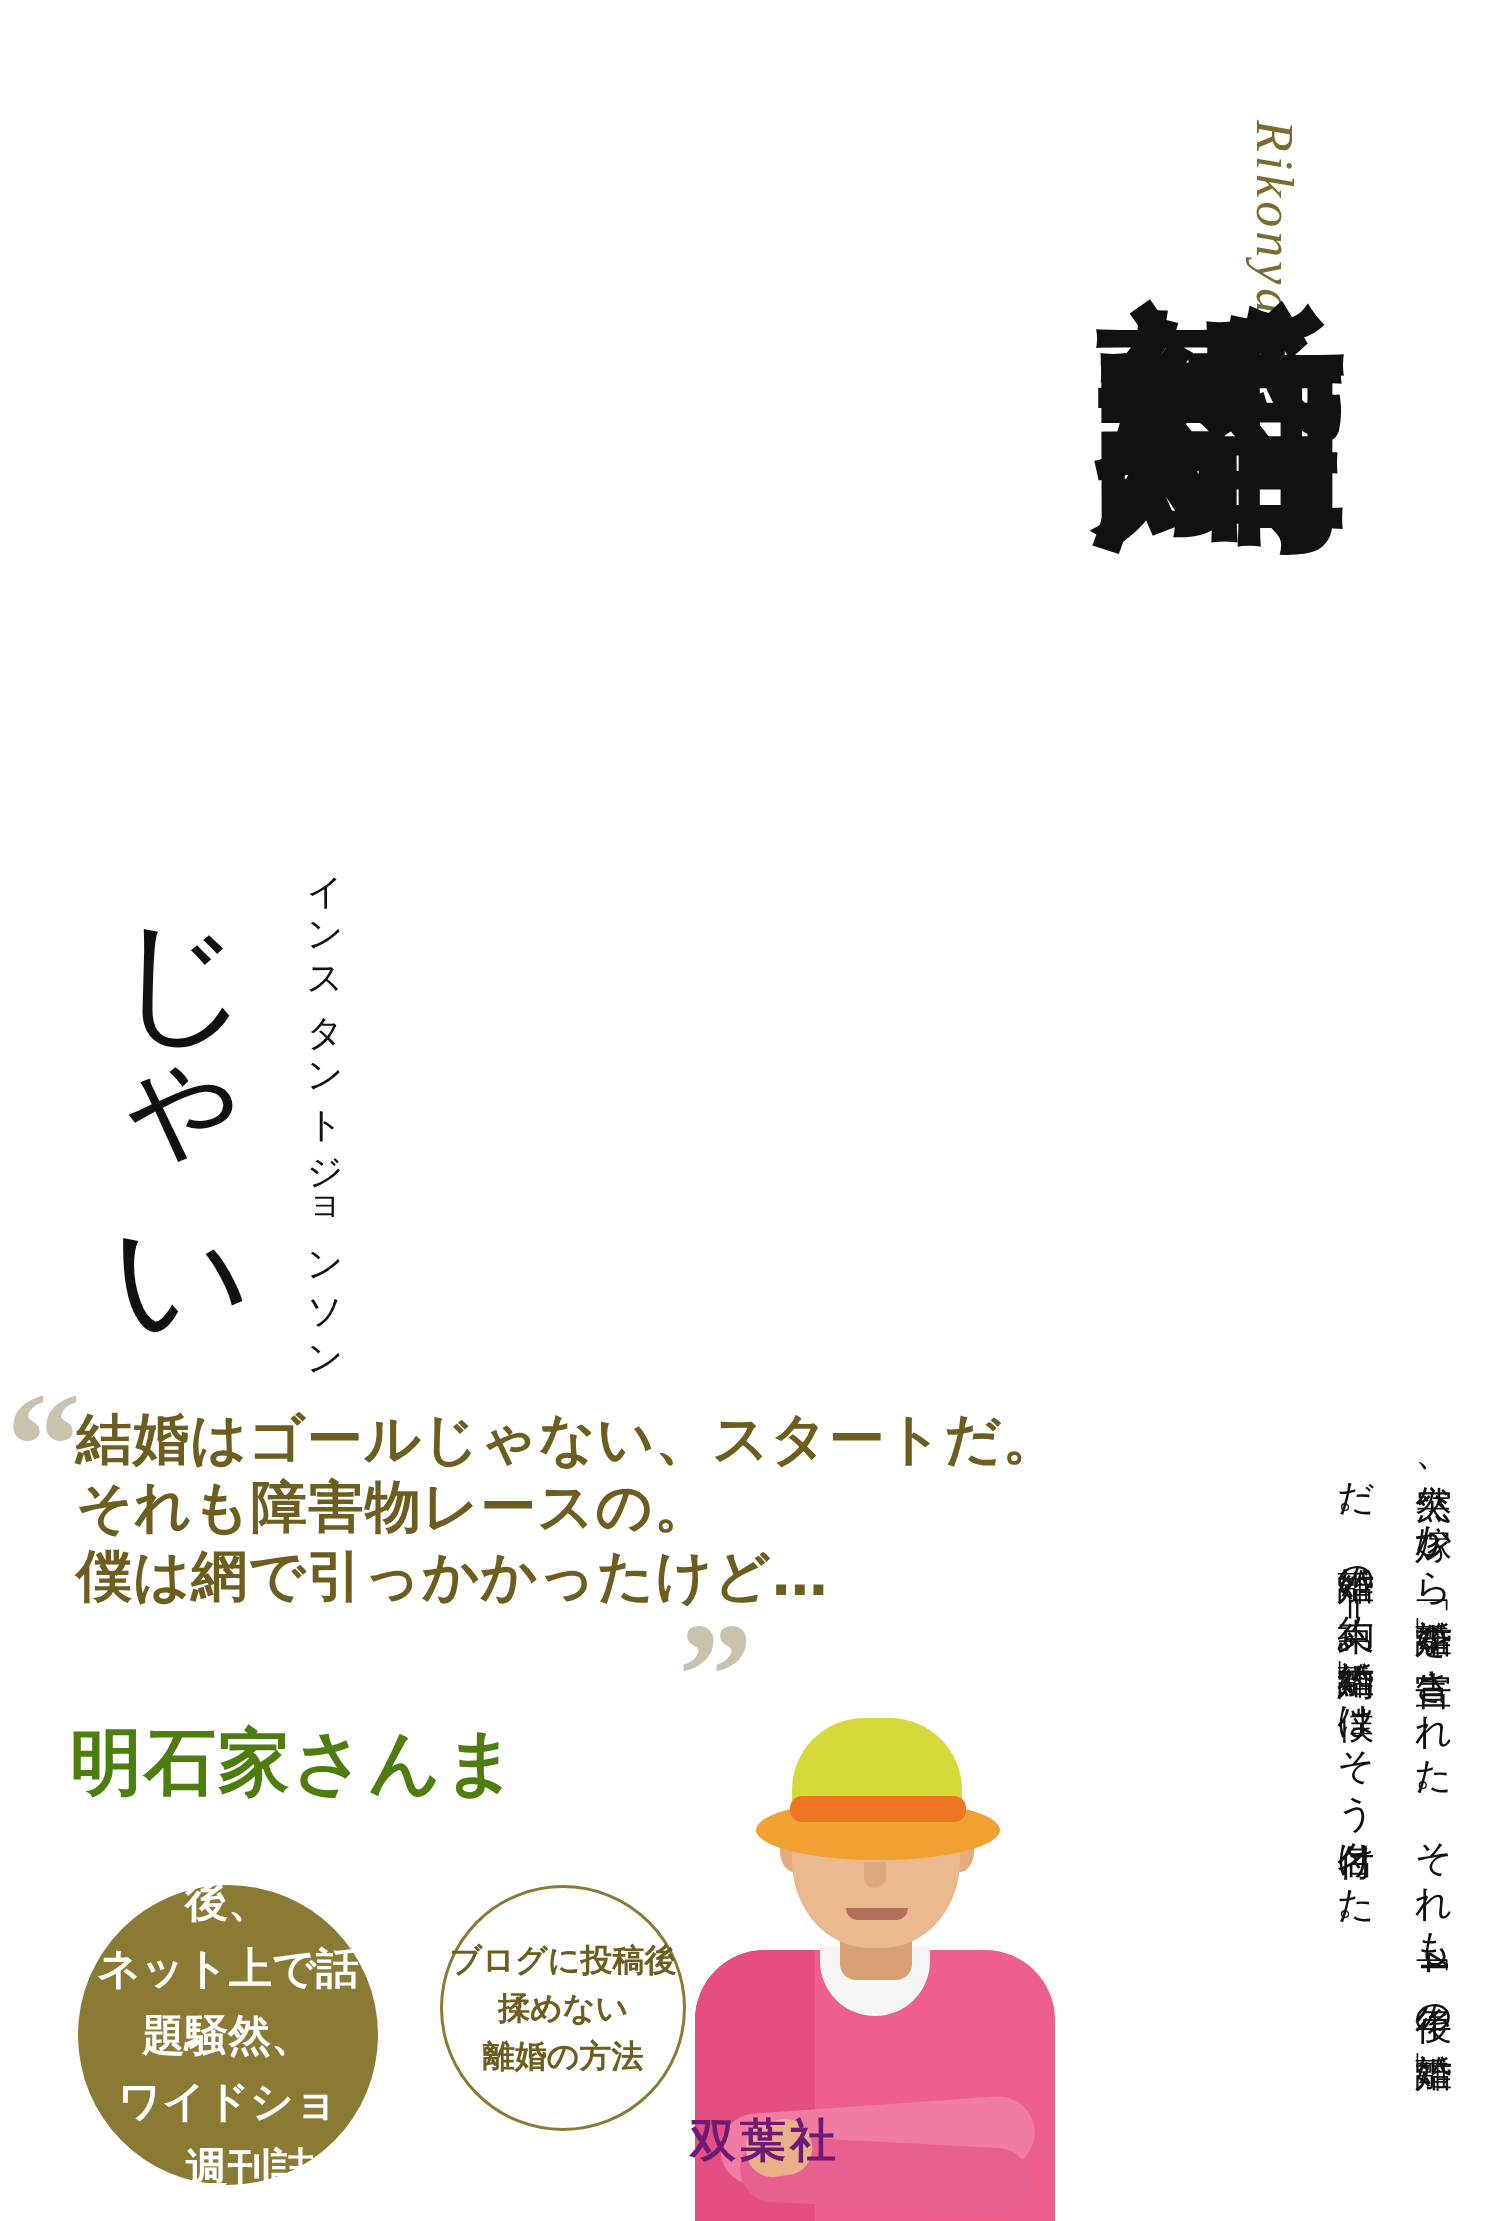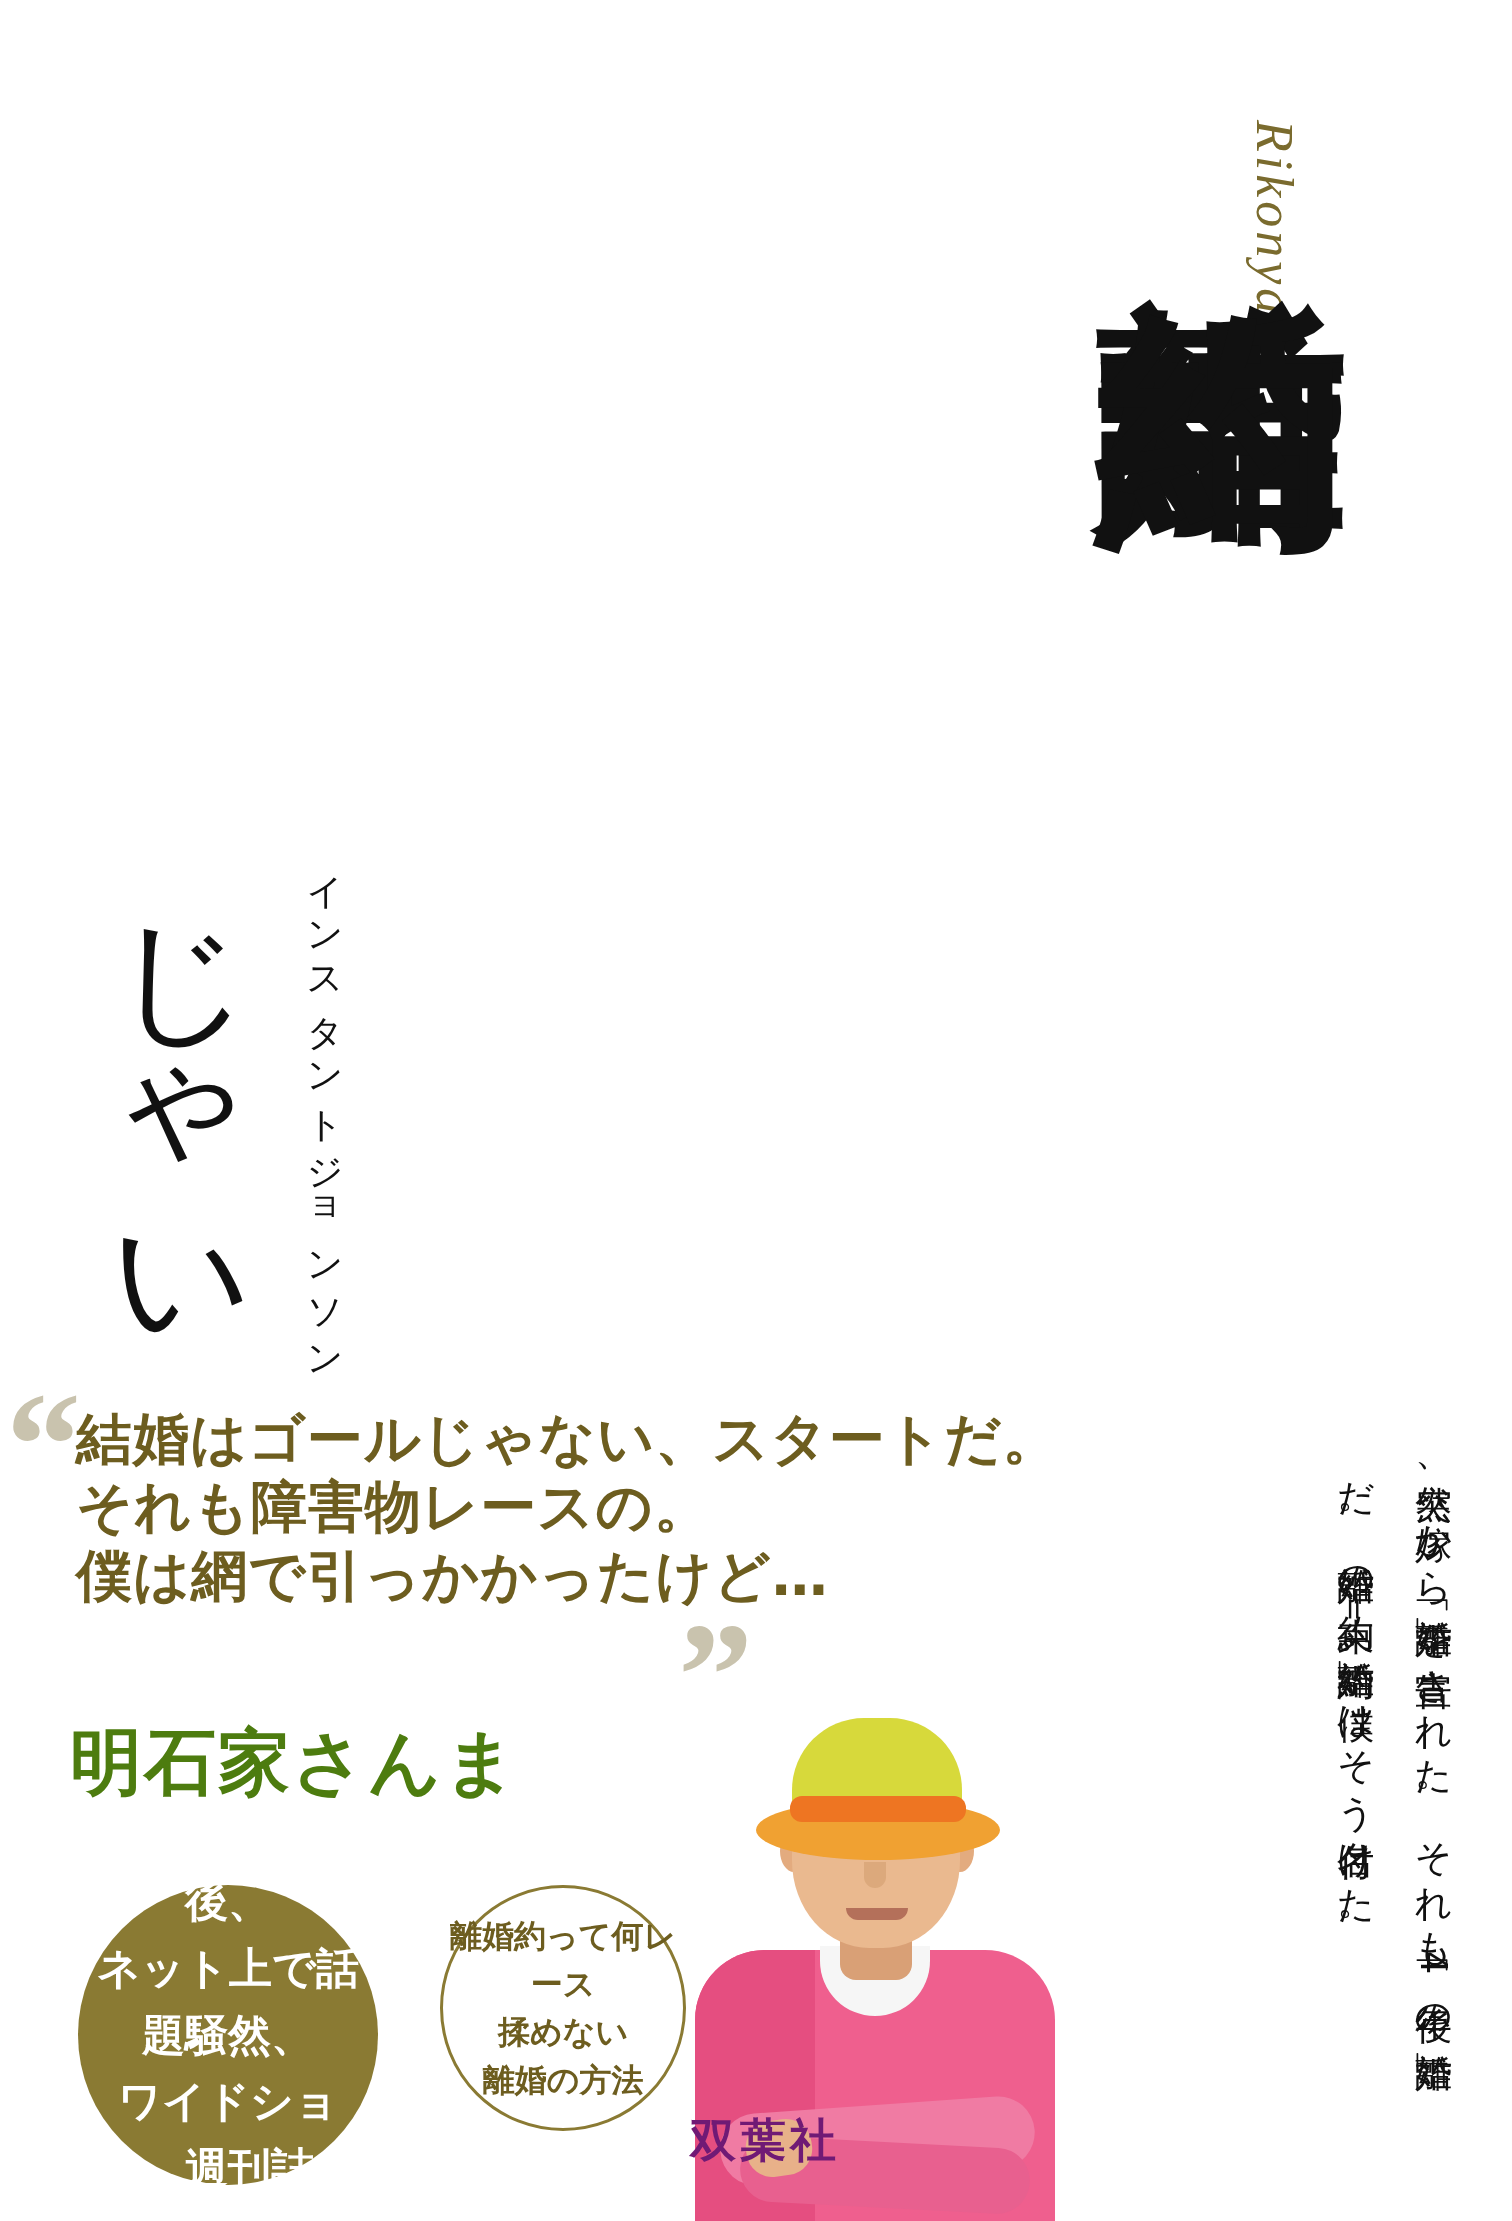--- a/index.html
+++ b/index.html
@@ -359,21 +359,21 @@
     <div>
       <div>ブログに投稿後、</div>
       <div>ネット上で話題騒然、</div>
       <div>ワイドショー、週刊誌、</div>
       <div>賛否両論‼</div>
     </div>
   </div>
 
   <div class="badge badge-right">
     <div>
-      <div>離婚約って何レース</div>
+      <div>ブログに投稿後</div>
       <div>揉めない</div>
       <div>離婚の方法</div>
     </div>
   </div>
 
   <div class="photo">
     <div class="ph-body"></div>
     <div class="ph-body-shade"></div>
     <div class="ph-collar"></div>
     <div class="ph-neck"></div>

